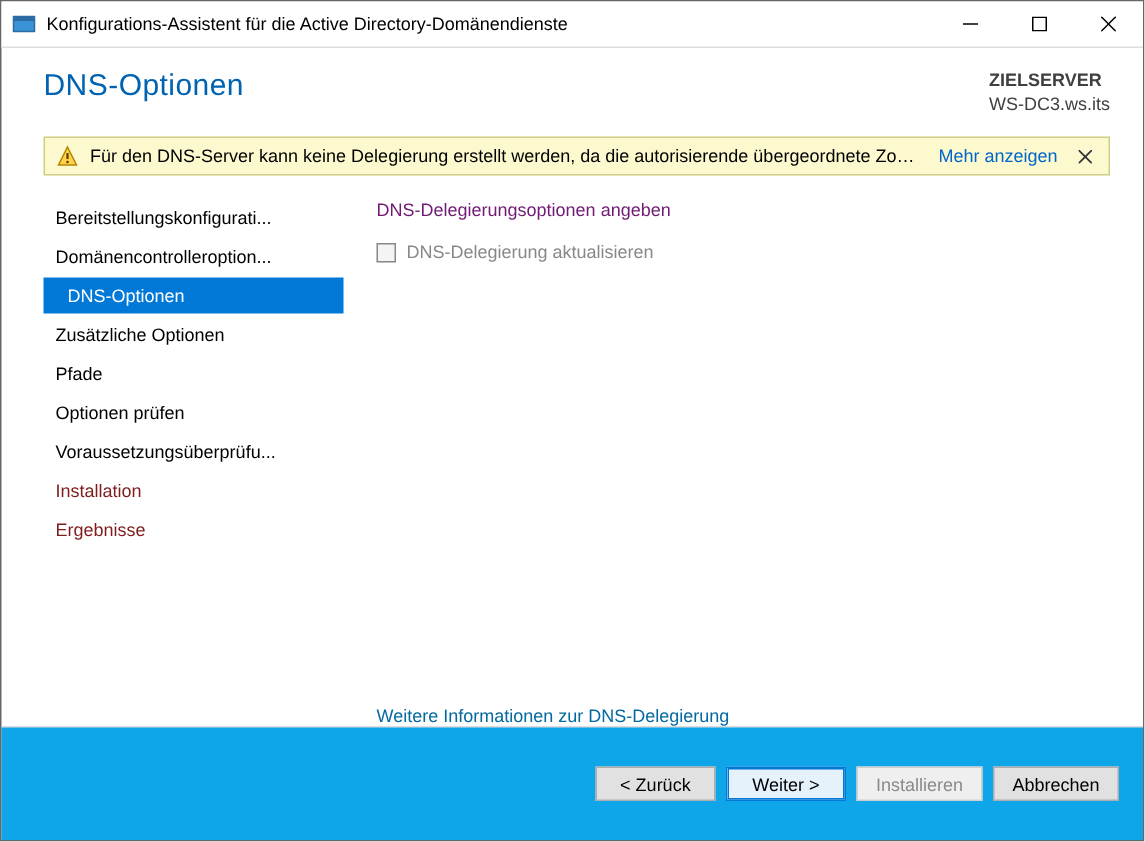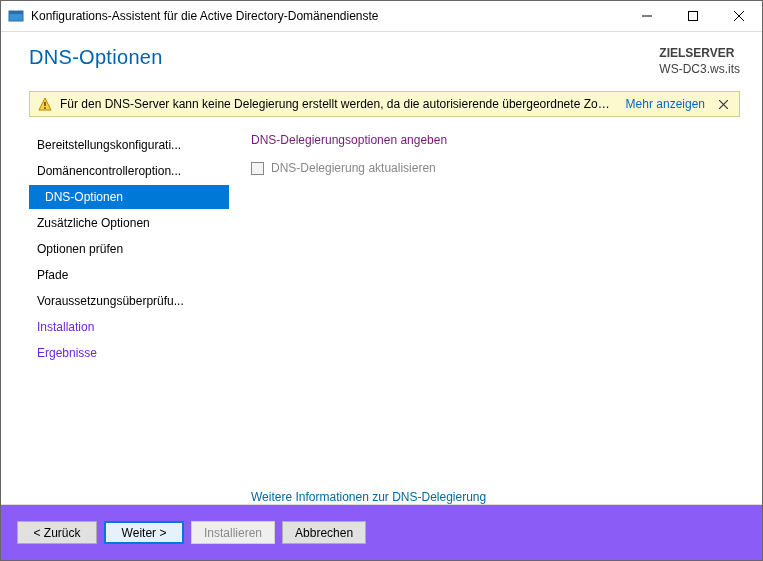--- a/index.html
+++ b/index.html
@@ -16,29 +16,29 @@
   .target-name{font-weight:400}
   .notification{margin:0 22px 10px 28px;background:#fdf9ce;border:1px solid #cfcf8c;display:flex;align-items:center;padding:4px 8px;font-size:12px}
   .note-icon{margin-right:8px;display:flex}
   .note-text{flex:1;white-space:nowrap;overflow:hidden;text-overflow:ellipsis;color:#000}
   .note-link{color:#0066cc;margin:0 10px;cursor:pointer}
   .note-close{width:16px;height:16px;display:flex;align-items:center;justify-content:center;cursor:pointer;color:#333}
   .body{flex:1;display:flex;padding:0 22px 0 28px;overflow:hidden}
   .nav{width:200px;padding-top:6px}
   .nav-item{padding:5px 10px 5px 8px;font-size:12px;color:#000;white-space:nowrap;overflow:hidden;text-overflow:ellipsis;cursor:pointer;margin-bottom:2px}
   .nav-item.selected{background:#0078d7;color:#fff;padding-left:16px}
-  .nav-item.disabled{color:#6d28d9;cursor:default}
+  .nav-item.disabled{color:#7f1d1d;cursor:default}
   .content{flex:1;padding:6px 0 0 22px;display:flex;flex-direction:column}
   .content-heading{font-size:12px;color:#701a75;margin-bottom:14px}
   .check-row{display:flex;align-items:flex-end;gap:7px}
   .checkbox{width:13px;height:13px;border:1px solid #888;background:#f4f4f4;box-sizing:border-box}
   .check-label{color:#888;font-size:12px}
   .content-spacer{flex:1}
   .more-link{color:#0369a1;font-size:12px;cursor:pointer;}
-  .footer{border-top:1px solid #ddd;padding:16px 16px;display:flex;gap:7px;background:#8b5cf6}
+  .footer{border-top:1px solid #ddd;padding:26px 16px;display:flex;justify-content:flex-end;gap:7px;background:#0ea5e9}
   .btn{min-width:80px;height:23px;border:1px solid #adadad;background:#e1e1e1;font-size:12px;font-family:inherit;padding:0 12px;cursor:pointer}
   .btn:disabled{color:#8a8a8a;background:#efefef;border-color:#cfcfcf;cursor:default}
   .btn.default{border-color:#0078d7;box-shadow:inset 0 0 0 1px #0078d7;background:#e5f1fb}
 </style>
 </head>
 <body>
 
 <div class="window">
 
   <div class="titlebar">
@@ -94,22 +94,22 @@
         </svg>
     </span>
   </div>
 
   <div class="body">
     <div class="nav" id="nav">
         <div class="nav-item">Bereitstellungskonfigurati...</div>
         <div class="nav-item">Domänencontrolleroption...</div>
         <div class="nav-item selected">DNS-Optionen</div>
         <div class="nav-item">Zusätzliche Optionen</div>
+        <div class="nav-item">Pfade</div>
         <div class="nav-item">Optionen prüfen</div>
-        <div class="nav-item">Pfade</div>
         <div class="nav-item">Voraussetzungsüberprüfu...</div>
         <div class="nav-item disabled">Installation</div>
         <div class="nav-item disabled">Ergebnisse</div>
       </div>
     <div class="content">
       <div class="content-heading">DNS-Delegierungsoptionen angeben</div>
       <div class="check-row">
         <span class="checkbox"></span>
         <span class="check-label">DNS-Delegierung aktualisieren</span>
       </div>

